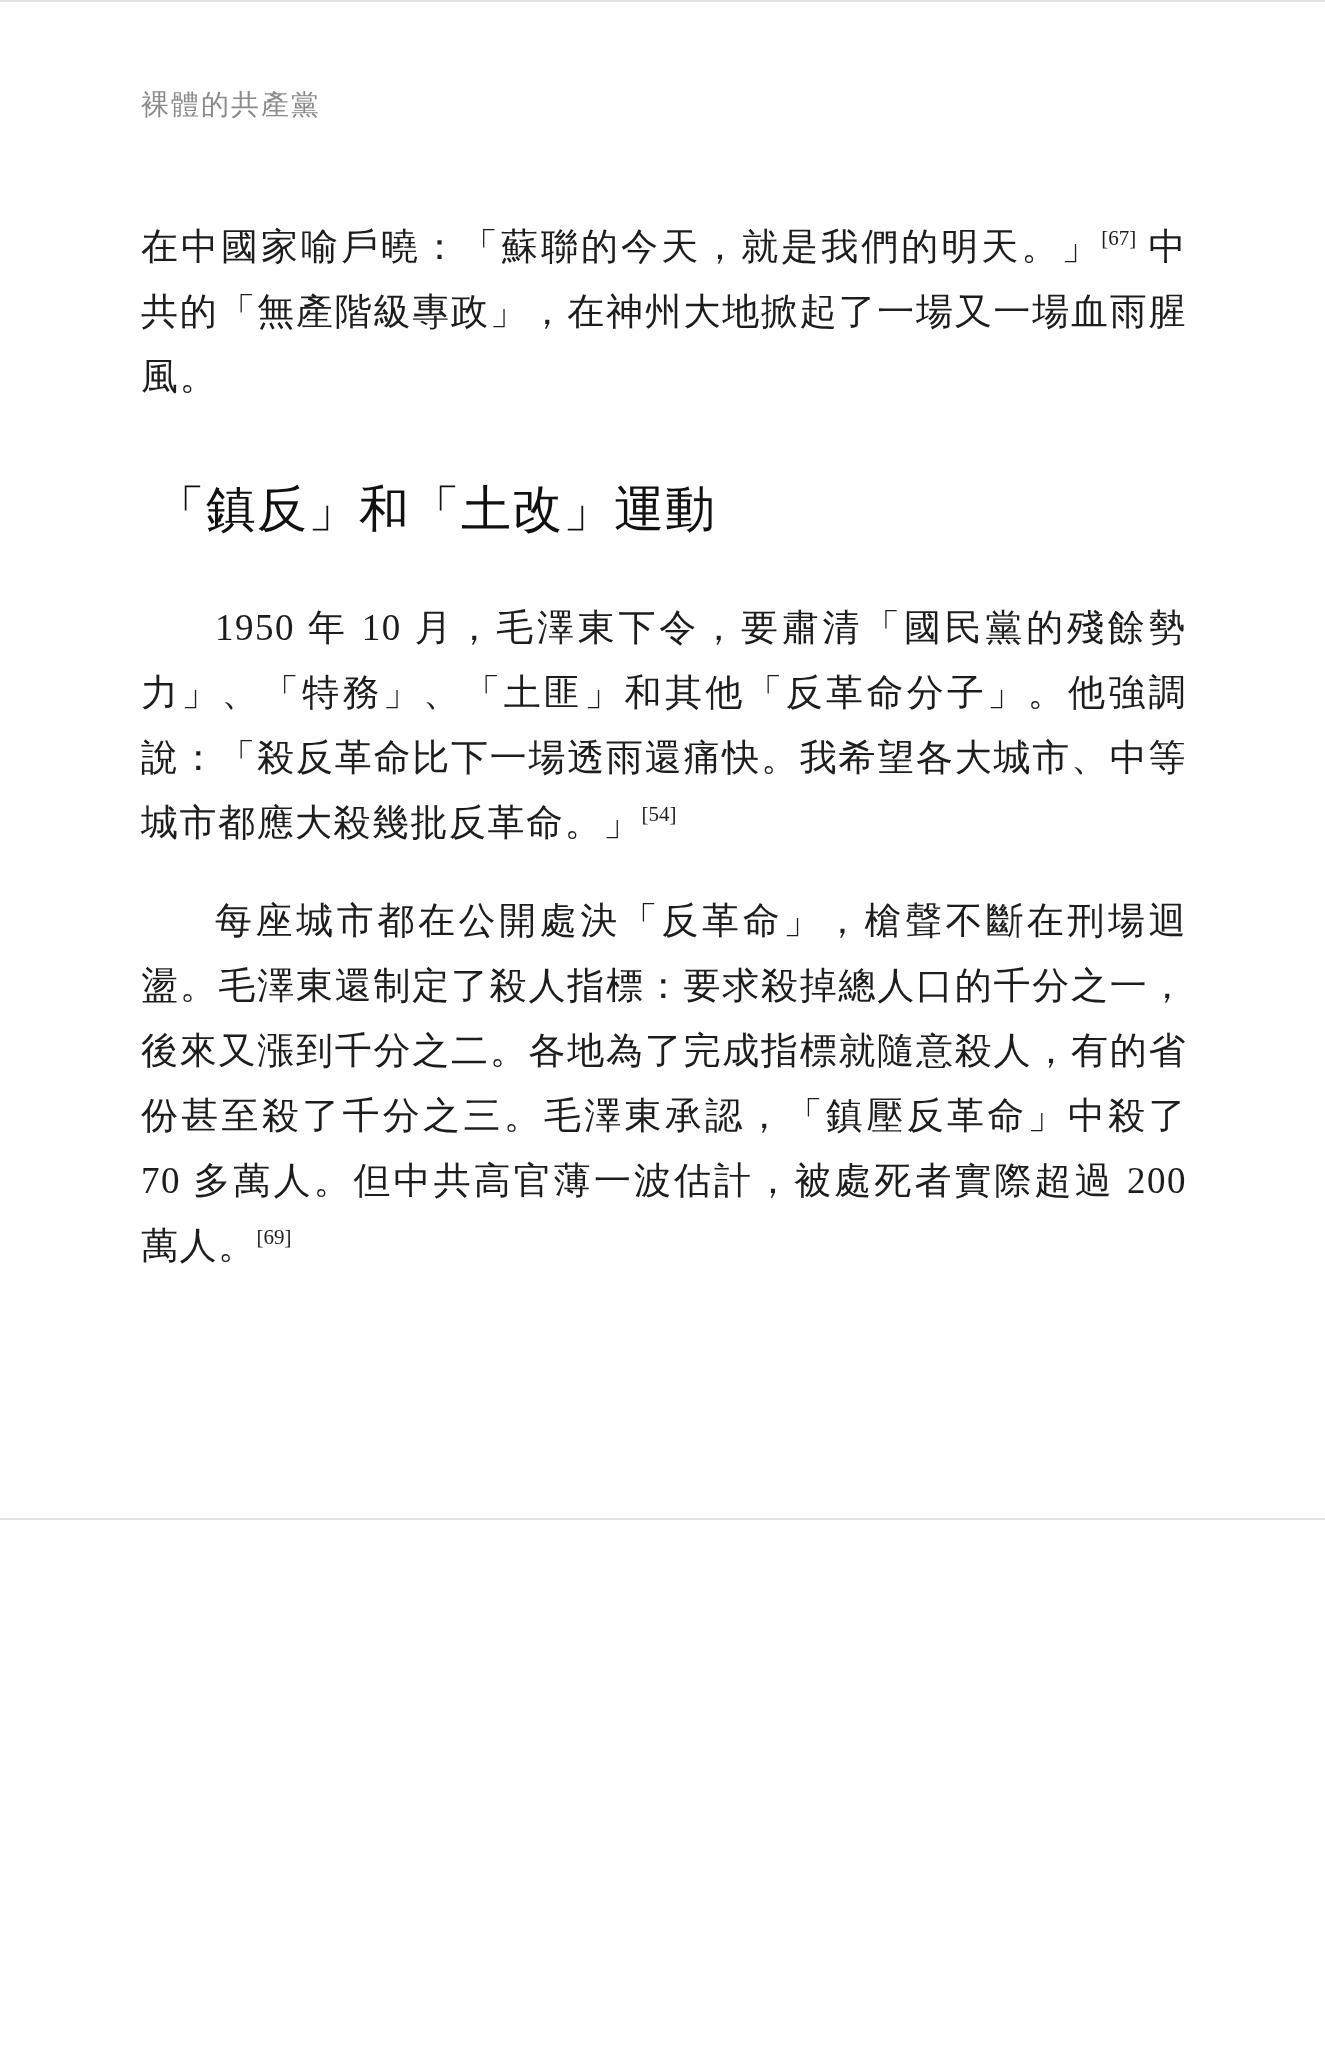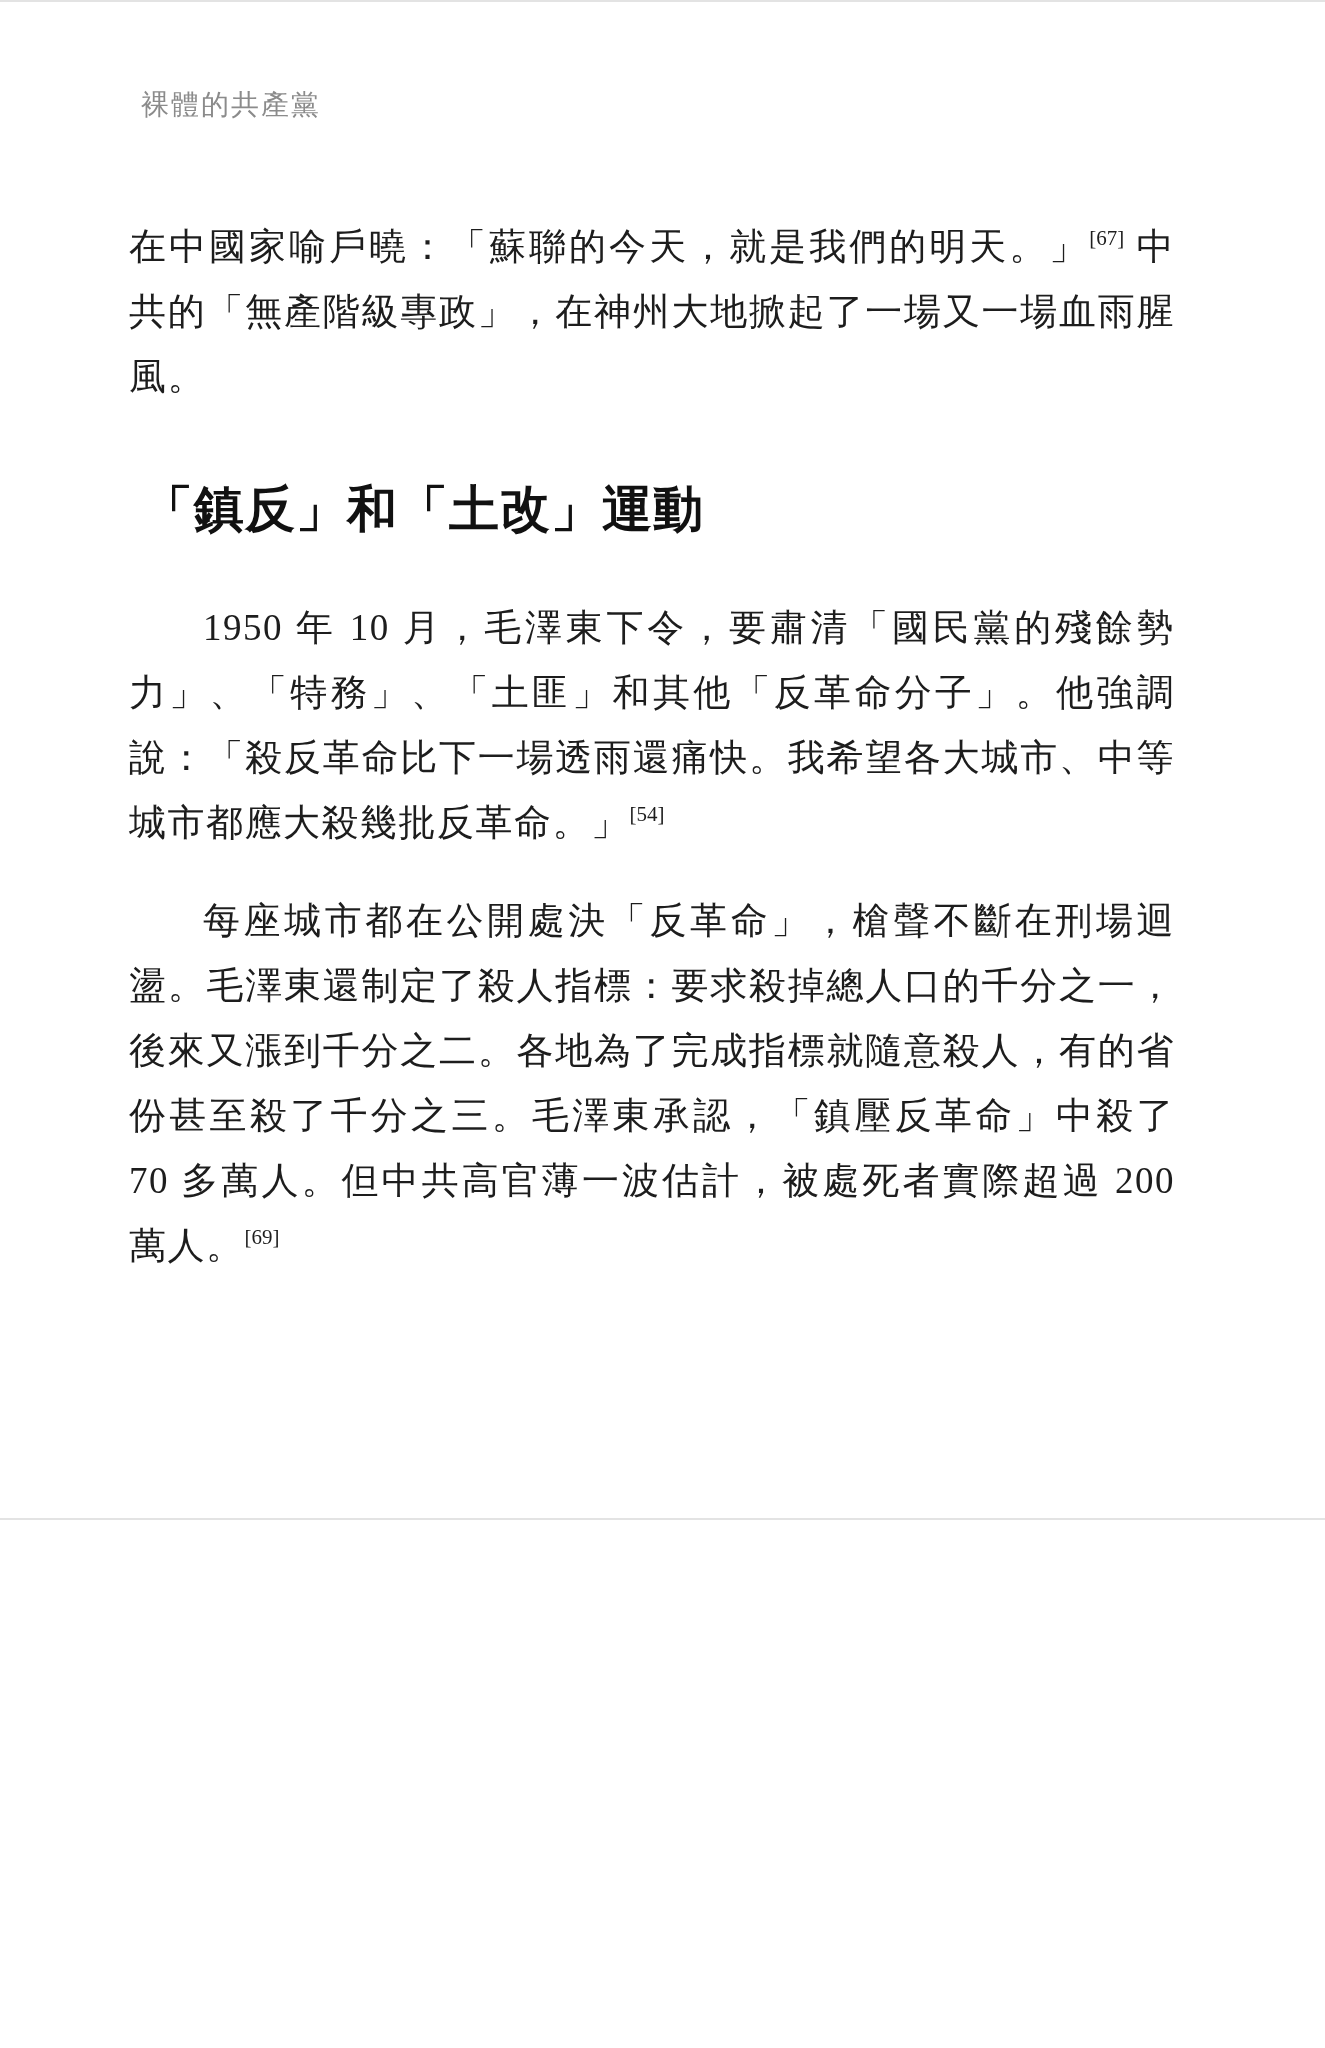--- a/index.html
+++ b/index.html
@@ -17,21 +17,21 @@
     position: absolute;
     left: 141px;
     top: 84px;
     font-family: "Liberation Sans", "DejaVu Sans", sans-serif;
     font-size: 28px;
     color: #8b8b8b;
     letter-spacing: 2px;
   }
   .content {
     position: absolute;
-    left: 129px;
+    left: 141px;
     top: 212px;
     width: 1046px;
     font-family: "Liberation Serif", "DejaVu Serif", serif;
     color: #1d1d1d;
   }
   .content p {
     margin: 0 0 33px 0;
     font-size: 37px;
     line-height: 65px;
     text-align: justify;
@@ -40,21 +40,21 @@
   }
   .content p.indent { text-indent: 2em; }
   .content sup {
     font-size: 21px;
     line-height: 0;
     vertical-align: 14px;
     letter-spacing: 0;
   }
   .section-heading {
     font-family: "Liberation Serif", "DejaVu Serif", serif;
-    font-weight: bold;
+    font-weight: normal;
     font-size: 50px;
     line-height: 60px;
     color: #111111;
     letter-spacing: 1px;
     margin: 70px 0 56px 14px;
   }
   .page-number {
     position: absolute;
     left: 141px;
     top: 1942px;

